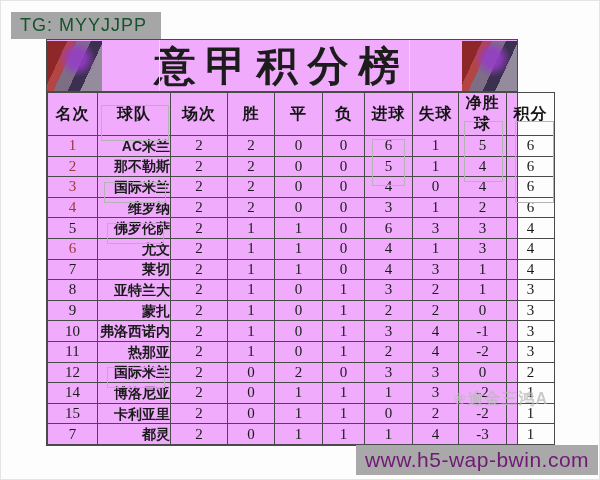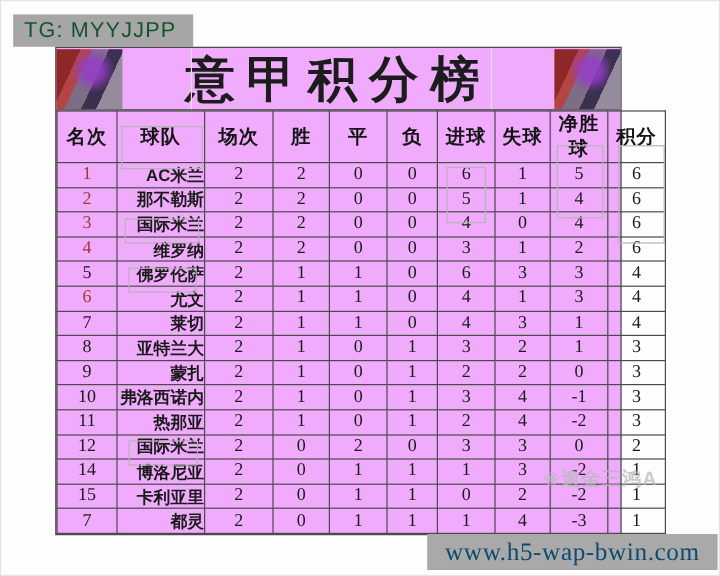--- a/index.html
+++ b/index.html
@@ -64,22 +64,22 @@
     color:#b9b9b9; opacity:.75; font-size:16px; letter-spacing:1px;
     font-family:"Liberation Sans","DejaVu Sans",sans-serif; font-weight:700;
     white-space:nowrap; pointer-events:none;
   }
   
   .footer-bar {
     position:absolute; left:355px; top:444px; width:242px; height:30px;
     background:#a9a9a9; display:flex; align-items:center; justify-content:center;
   }
   .footer-bar span {
-    color:#0c4a6e; font-size:21px;
-    font-family:Liberation Serif, serif; letter-spacing:.5px;
+    color:#701a75; font-size:21px;
+    font-family:Liberation Sans, sans-serif; letter-spacing:.5px;
   }
 </style>
 </head>
 <body>
 
 <div class="page">
 
   <div class="tg-badge">
     <span>TG: MYYJJPP</span>
   </div>

